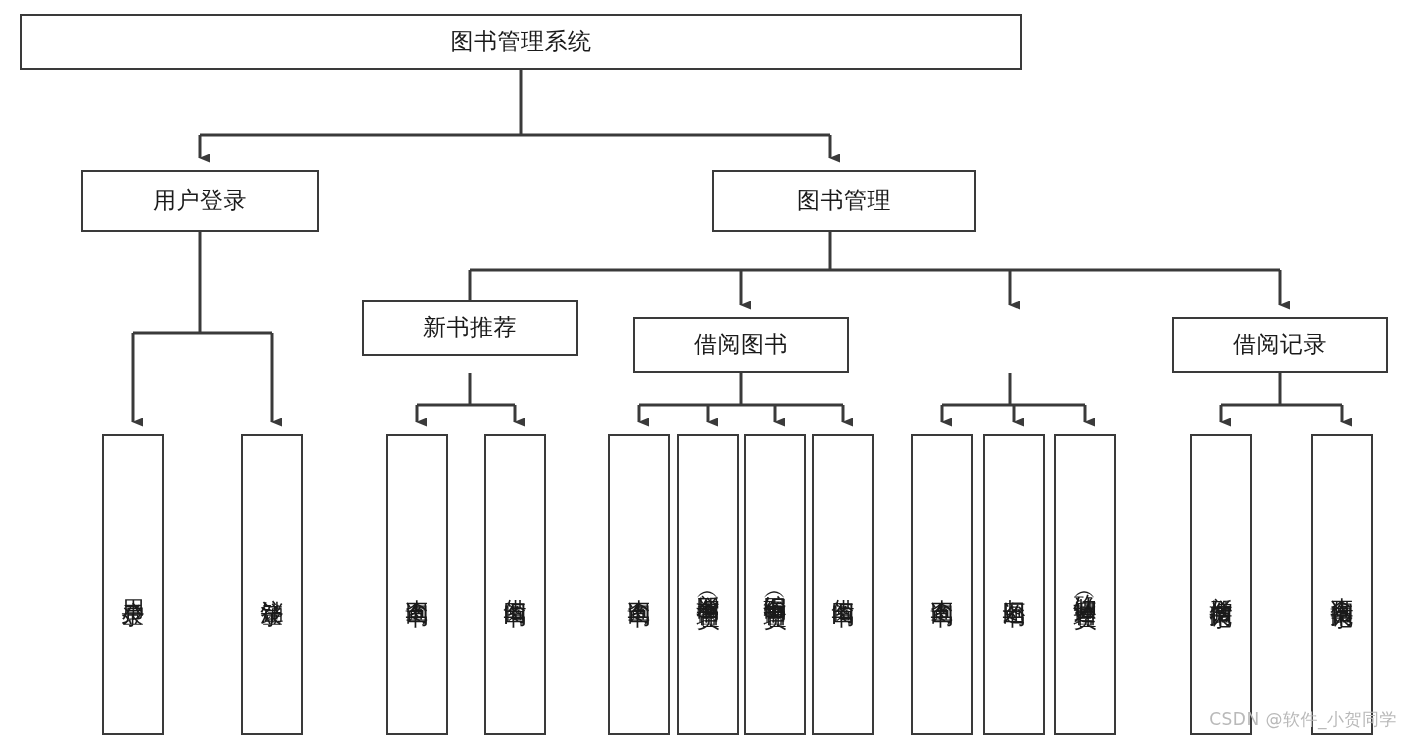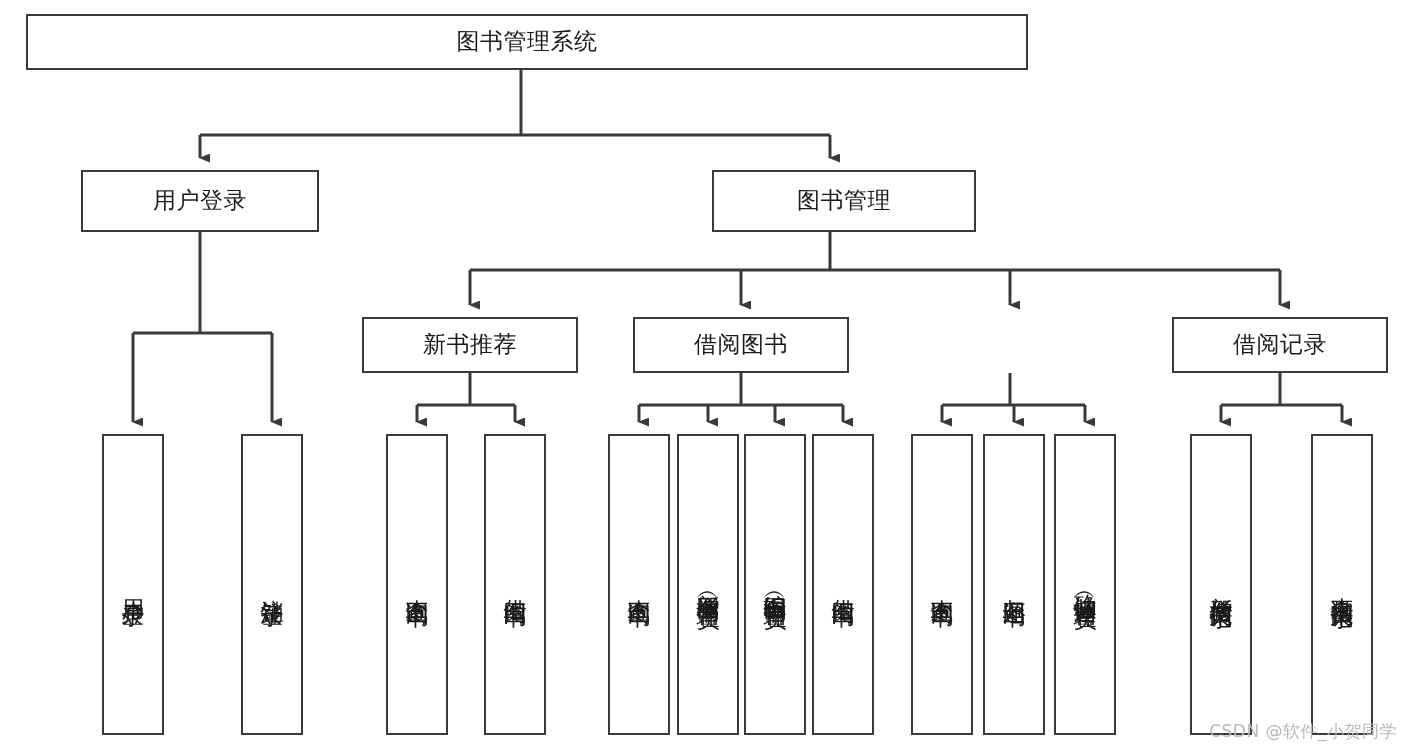--- a/index.html
+++ b/index.html
@@ -58,21 +58,21 @@
     writing-mode: vertical-rl;
     text-orientation: upright;
     font-size: 23px;
     letter-spacing: 2px;
     line-height: 1;
     max-height: 100%;
   }
   #watermark {
     position: absolute;
     right: 8px;
-    bottom: 4px;
+    bottom: 16px;
     font-size: 17px;
     color: #b9b9b9;
     letter-spacing: 0.5px;
     z-index: 6;
     white-space: nowrap;
     font-family: "DejaVu Sans", "Liberation Sans", sans-serif;
   }
 </style>
 </head>
 <body>
@@ -123,32 +123,32 @@
       <path d="M 1014,405 L 1014,422" marker-end="url(#arrowhead)"></path>
       <path d="M 1085,405 L 1085,422" marker-end="url(#arrowhead)"></path>
 
       <path d="M 1280,373 L 1280,405"></path>
       <path d="M 1221,405 L 1342,405"></path>
       <path d="M 1221,405 L 1221,422" marker-end="url(#arrowhead)"></path>
       <path d="M 1342,405 L 1342,422" marker-end="url(#arrowhead)"></path>
     </g>
   </svg>
 
-  <div class="node root horizontal" style="left:20px; top:14px; width:1002px; height:56px;margin-left:6px;">
+  <div class="node root horizontal" style="left:20px; top:14px; width:1002px; height:56px;">
     <span class="node-label">图书管理系统</span>
   </div>
 
   <div class="node horizontal" style="left:81px; top:170px; width:238px; height:62px;">
     <span class="node-label">用户登录</span>
   </div>
   <div class="node horizontal" style="left:712px; top:170px; width:264px; height:62px;">
     <span class="node-label">图书管理</span>
   </div>
 
-  <div class="node horizontal" style="left:362px; top:317px; width:216px; height:56px;">
+  <div class="node horizontal" style="left:362px; top:300px; width:216px; height:56px;">
     <span class="node-label">新书推荐</span>
   </div>
   <div class="node horizontal" style="left:633px; top:317px; width:216px; height:56px;">
     <span class="node-label">借阅图书</span>
   </div>
   <div class="node horizontal" style="left:1172px; top:317px; width:216px; height:56px;">
     <span class="node-label">借阅记录</span>
   </div>
 
   <div class="node vertical" style="left:102px; top:434px; width:62px; height:301px;">

